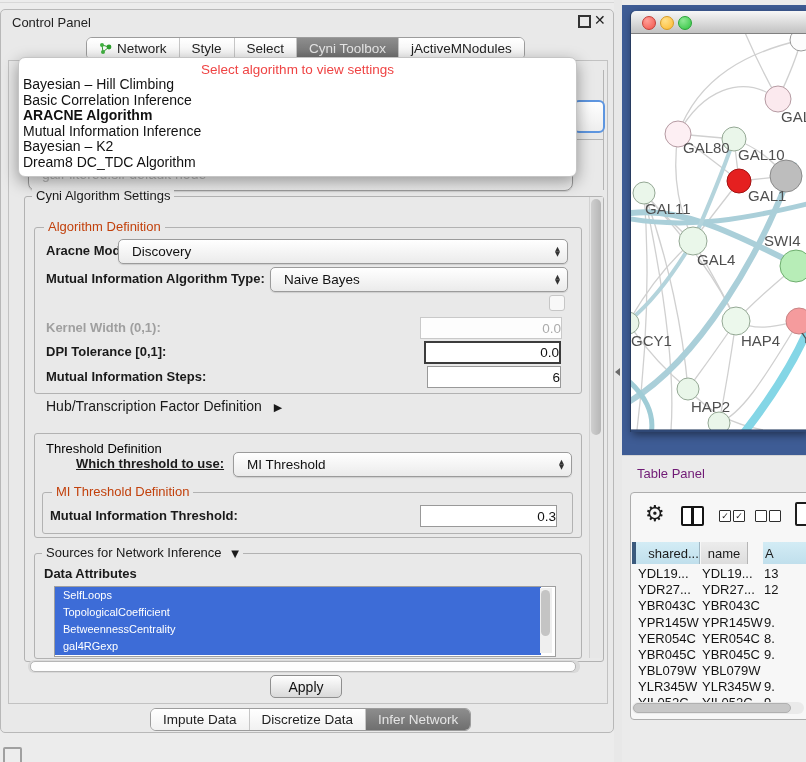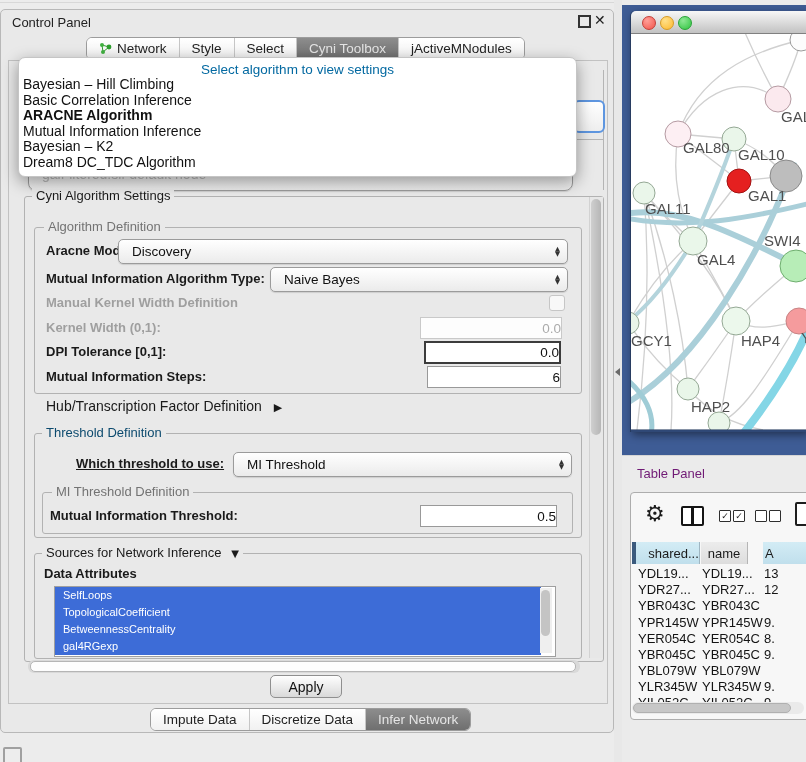--- a/index.html
+++ b/index.html
@@ -20,28 +20,28 @@
   
   .tabstrip{position:absolute;display:flex;border:1px solid #9c9c9c;border-radius:6px;
             overflow:hidden;background:#fdfdfd;height:21px;align-items:stretch;}
   .tab{display:flex;align-items:center;padding:0 12px;font-size:13.5px;color:#222;
        background:linear-gradient(#ffffff,#f1f1f1);border-right:1px solid #c6c6c6;}
   .tab:last-child{border-right:none;text-align:right;}
   .tab.sel{background:linear-gradient(#8d8d8d,#6f6f6f);color:#e5e5e5;}
   
   .overlay{position:absolute;left:18px;top:57px;width:557px;height:118px;background:#ffffff;
            border:1px solid #c5c5c5;border-radius:7px;box-shadow:0 5px 16px rgba(0,0,0,.38);z-index:60;}
-  .ov-hint{position:absolute;left:0;right:0;top:4px;text-align:center;color:#0369a1;font-size:13.5px;}
+  .ov-hint{position:absolute;left:0;right:0;top:4px;text-align:center;color:#ef4444;font-size:13.5px;}
   .ov-items{position:absolute;left:3px;top:19px;right:3px;}
   .ov-item{font-size:14px;line-height:15.6px;padding-left:1px;color:#111;white-space:nowrap;}
   
   .group{position:absolute;border:1px solid #b2b2b2;border-radius:3px;}
   .gtitle{position:absolute;background:#e9e9e9;padding:0 4px;font-size:13px;line-height:14px;white-space:nowrap;}
-  .blue{color:#737373;}
-  .green{color:#0c4a6e;}
+  .blue{color:#c2410c;}
+  .green{color:#000000;margin-top:16px;}
   
   .combo{position:absolute;border:1px solid #9b9b9b;border-radius:5px;
          background:linear-gradient(#ffffff,#ebebeb);box-shadow:0 1px 1px rgba(0,0,0,.12);
          display:flex;align-items:center;padding-left:13px;font-size:13.5px;color:#111;}
   .spin{position:absolute;right:7px;top:50%;transform:translateY(-50%);display:flex;
         flex-direction:column;align-items:center;font-family:"DejaVu Sans",sans-serif;
         font-size:6.5px;line-height:5.5px;color:#333;}
   .tfield{position:absolute;background:#fff;border:1px solid #999;display:flex;align-items:center;
           justify-content:flex-end;font-size:13.5px;color:#111;}
   .tfield.dis{border-color:#c9c9c9;background:#fdfdfd;color:#ababab;}
@@ -169,21 +169,20 @@
 
   <div class="lbl b" style="left:46px;top:271px;">Mutual Information Algorithm Type:</div>
   <div class="combo" style="left:270px;top:267px;width:283px;height:23px;">
     <span>Naive Bayes</span>
     <span class="spin">
         <span>▲</span>
         <span>▼</span>
       </span>
   </div>
 
-  <div class="lbl b gray" style="left:46px;top:295px;">Manual Kernel Width Definition</div>
   <div class="cbx" style="left:549px;top:295px;"></div>
 
   <div class="lbl b gray" style="left:46px;top:320px;">Kernel Width (0,1):</div>
   <div class="tfield dis" style="left:420px;top:317px;width:140px;height:20px;">
     <span>0.0</span>
   </div>
 
   <div class="lbl b" style="left:46px;top:344px;">DPI Tolerance [0,1]:</div>
   <div class="tfield focus" style="left:424px;top:341px;width:133px;height:19px;">
     <span>0.0</span>
@@ -208,21 +207,21 @@
     <span class="spin">
         <span>▲</span>
         <span>▼</span>
       </span>
   </div>
 
   <div class="group" style="left:42px;top:492px;width:529px;height:40px;"></div>
   <div class="gtitle blue" style="left:52px;top:485px;">MI Threshold Definition</div>
   <div class="lbl b" style="left:50px;top:508px;">Mutual Information Threshold:</div>
   <div class="tfield" style="left:420px;top:505px;width:135px;height:20px;">
-    <span>0.5</span>
+    <span>0.3</span>
   </div>
 
   <div class="group" style="left:34px;top:553px;width:546px;height:104px;"></div>
   <div class="gtitle" style="left:42px;top:546px;">
     <span>Sources for Network Inference</span>
     <span class="tri" style="font-size:10px;margin-left:6px;">▼</span>
   </div>
   <div class="lbl b" style="left:44px;top:566px;">Data Attributes</div>
 
   <div class="listbox" style="left:54px;top:586px;width:500px;height:69px;">

